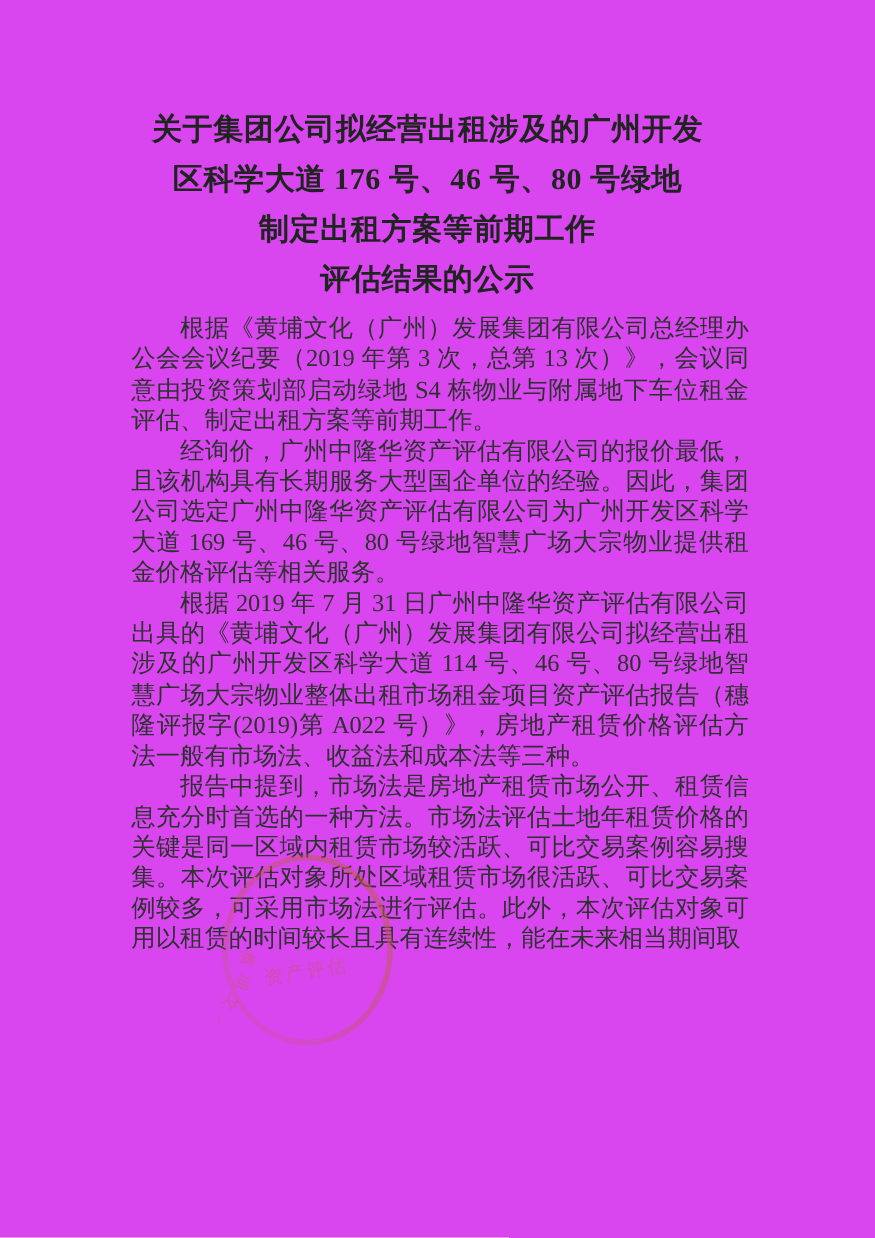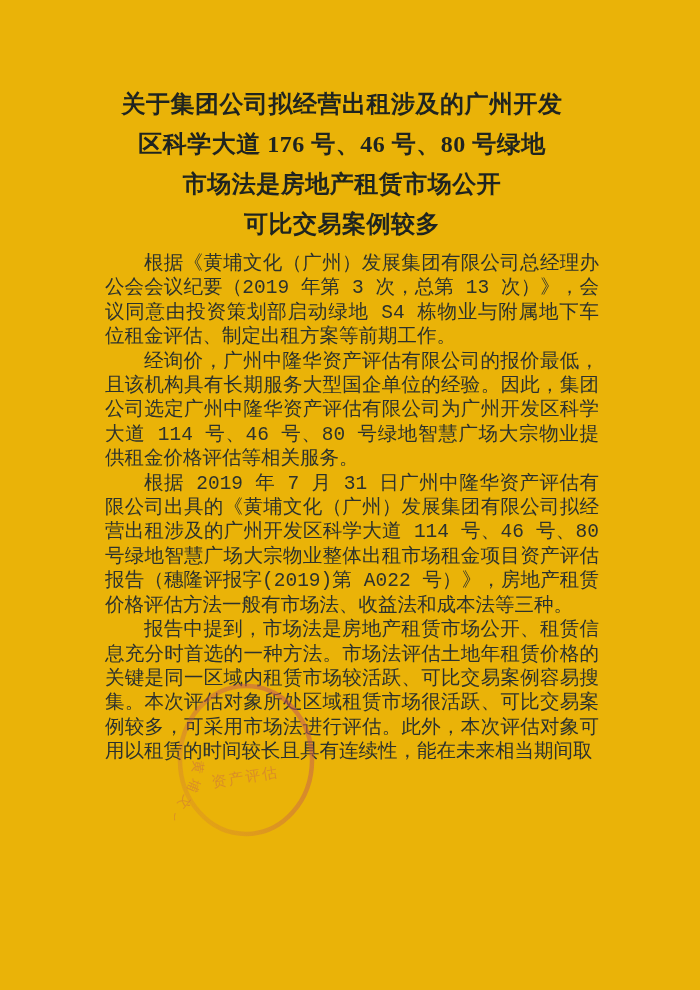--- a/index.html
+++ b/index.html
@@ -1,19 +1,19 @@
 <!DOCTYPE html>
 <html><head>
 <meta charset="utf-8">
 <style>
   html,body{margin:0;padding:0;background:#e8e8e8;}
   .page{
     position:relative;
     width:700px;height:990px;
-    background:#eab308;
+    background:#d946ef;
     overflow:hidden;
     font-family:"Liberation Serif","DejaVu Serif",serif;
   }
   .doc{
     position:absolute;
     left:105px;top:84px;width:494px;
   }
   .title{
     margin:0 20px 8px 0;
     font-size:24px;
@@ -27,47 +27,46 @@
   .body-text{
     font-size:19.5px;
     line-height:24.4px;
     color:#2c322e;
     text-align:justify;
     text-justify:inter-character;
   }
   .body-text p{
     margin:0;
     text-indent:2em;
-    font-family:Liberation Mono, monospace;
   }
   .seal{
     position:absolute;
     left:174px;top:680px;
     width:144px;height:160px;
     filter:blur(0.35px);
     pointer-events:none;
   }
 </style>
 </head>
 <body>
 
 <div class="page">
 
   <div class="doc">
 
     <h1 class="title">
       <span class="tline">关于集团公司拟经营出租涉及的广州开发</span>
       <span class="tline">区科学大道 176 号、46 号、80 号绿地</span>
-      <span class="tline">市场法是房地产租赁市场公开</span>
-      <span class="tline">可比交易案例较多</span>
+      <span class="tline">制定出租方案等前期工作</span>
+      <span class="tline">评估结果的公示</span>
     </h1>
 
     <div class="body-text">
       <p>根据《黄埔文化（广州）发展集团有限公司总经理办公会会议纪要（2019 年第 3 次，总第 13 次）》，会议同意由投资策划部启动绿地 S4 栋物业与附属地下车位租金评估、制定出租方案等前期工作。</p>
-      <p>经询价，广州中隆华资产评估有限公司的报价最低，且该机构具有长期服务大型国企单位的经验。因此，集团公司选定广州中隆华资产评估有限公司为广州开发区科学大道 114 号、46 号、80 号绿地智慧广场大宗物业提供租金价格评估等相关服务。</p>
+      <p>经询价，广州中隆华资产评估有限公司的报价最低，且该机构具有长期服务大型国企单位的经验。因此，集团公司选定广州中隆华资产评估有限公司为广州开发区科学大道 169 号、46 号、80 号绿地智慧广场大宗物业提供租金价格评估等相关服务。</p>
       <p>根据 2019 年 7 月 31 日广州中隆华资产评估有限公司出具的《黄埔文化（广州）发展集团有限公司拟经营出租涉及的广州开发区科学大道 114 号、46 号、80 号绿地智慧广场大宗物业整体出租市场租金项目资产评估报告（穗隆评报字(2019)第 A022 号）》，房地产租赁价格评估方法一般有市场法、收益法和成本法等三种。</p>
       <p>报告中提到，市场法是房地产租赁市场公开、租赁信息充分时首选的一种方法。市场法评估土地年租赁价格的关键是同一区域内租赁市场较活跃、可比交易案例容易搜集。本次评估对象所处区域租赁市场很活跃、可比交易案例较多，可采用市场法进行评估。此外，本次评估对象可用以租赁的时间较长且具有连续性，能在未来相当期间取</p>
     </div>
 
   </div>
 
   <svg class="seal" viewBox="0 0 144 160" xmlns="http://www.w3.org/2000/svg" aria-hidden="true">
     <defs>
       <linearGradient id="sealFade" x1="0" y1="1" x2="1" y2="0">
         <stop offset="0" stop-color="#c25a55" stop-opacity="0.10"></stop>

